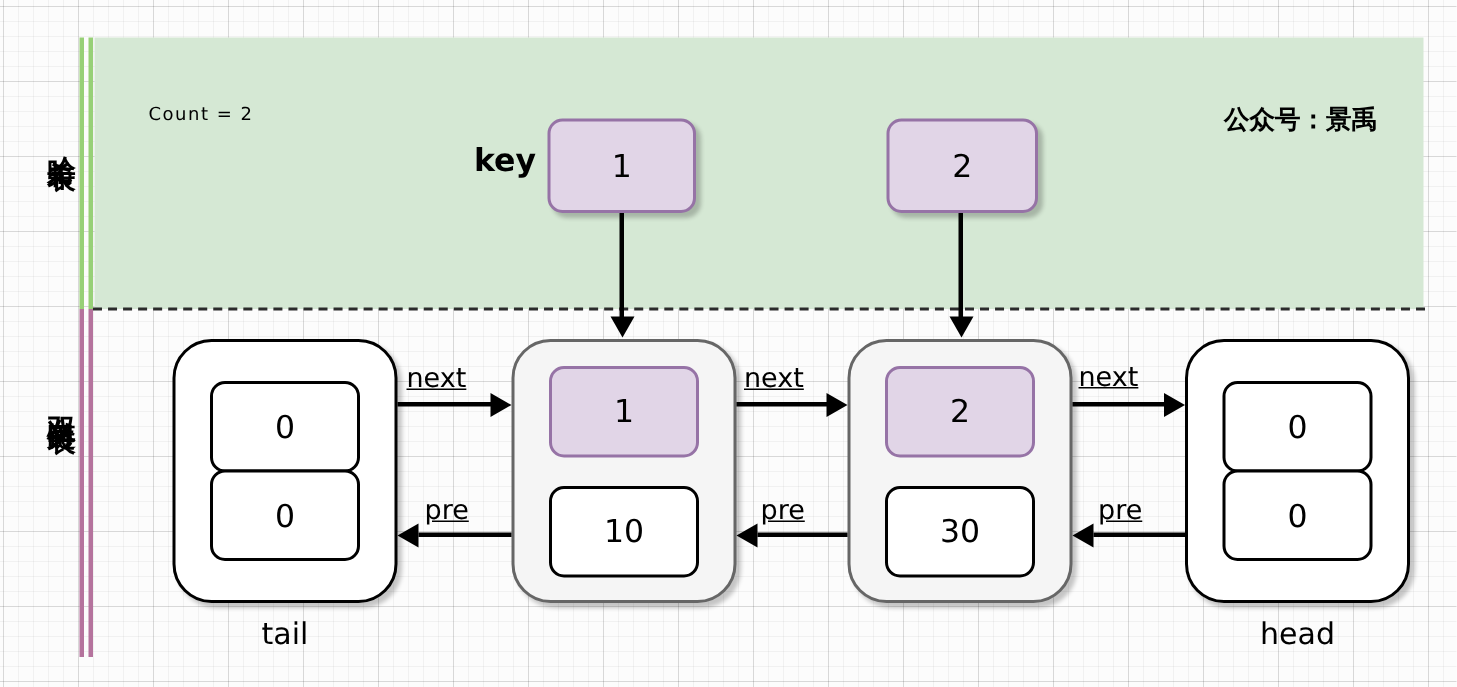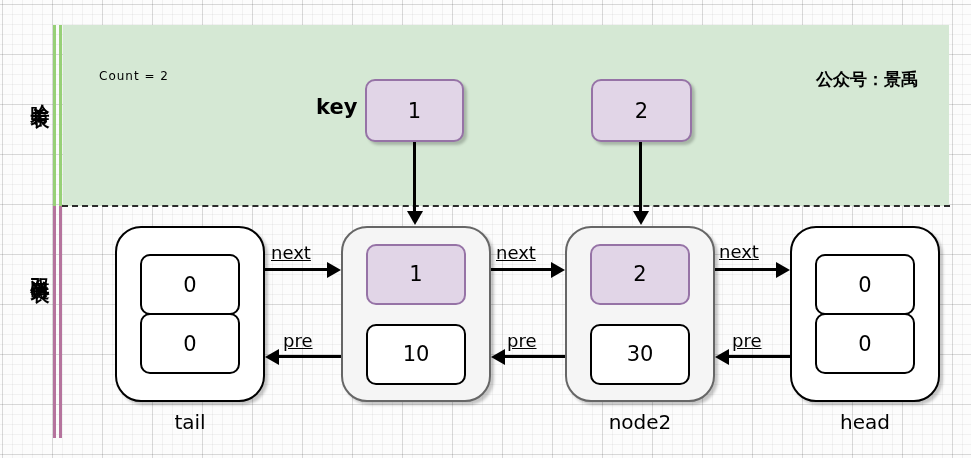--- a/index.html
+++ b/index.html
@@ -125,21 +125,20 @@
     </div>
   </div>
 
   <div class="node gray nd-2">
     <div class="cell purple">
       <span>2</span>
     </div>
     <div class="cell">
       <span>30</span>
     </div>
-    <div class="node-label">node2</div>
   </div>
 
   <div class="node white nd-tail">
     <div class="cell">
       <span>0</span>
     </div>
     <div class="cell">
       <span>0</span>
     </div>
     <div class="node-label">head</div>

